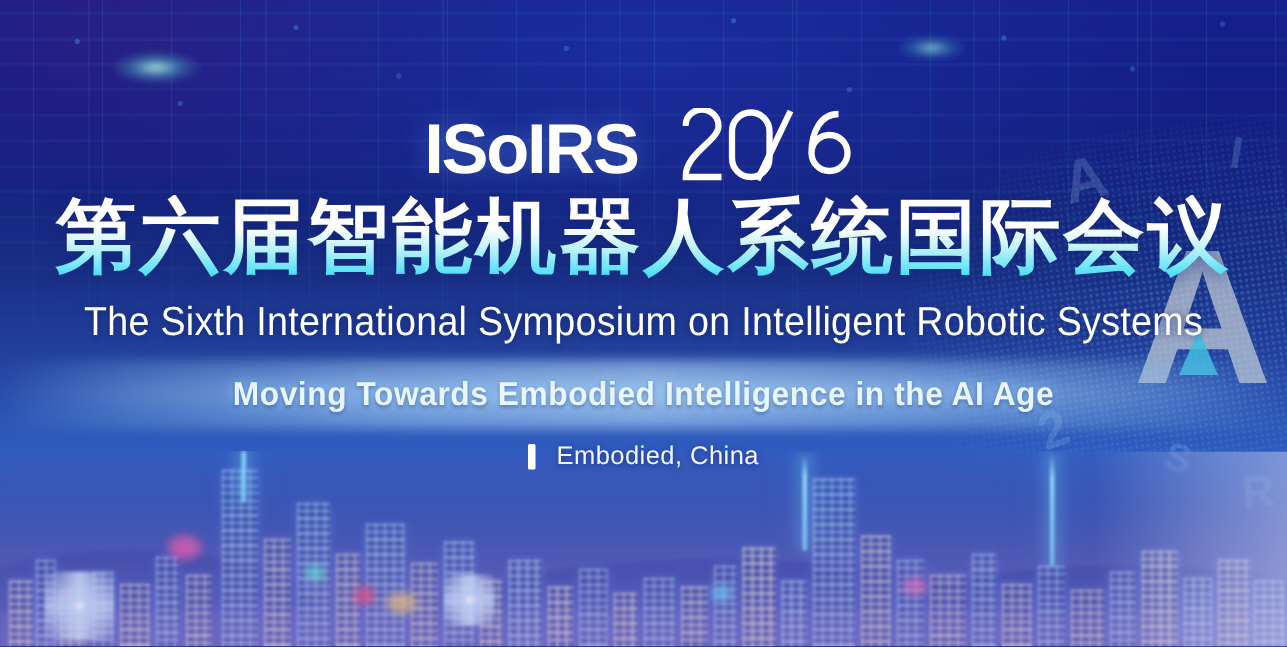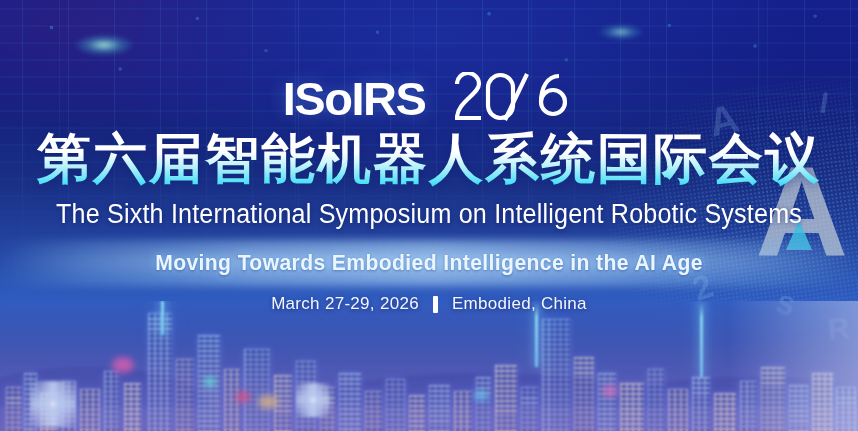--- a/index.html
+++ b/index.html
@@ -435,19 +435,18 @@
       </span>
     </div>
 
     <div class="title-cn">第六届智能机器人系统国际会议</div>
 
     <div class="title-en">The Sixth International Symposium on Intelligent Robotic Systems</div>
 
     <div class="theme-line">Moving Towards Embodied Intelligence in the AI Age</div>
 
     <div class="meta-line">
-      <span>March 27-29, 2026</span>
       <span class="meta-sep"></span>
       <span>Embodied, China</span>
     </div>
 
   </div>
 </div>
 
 </body></html>

